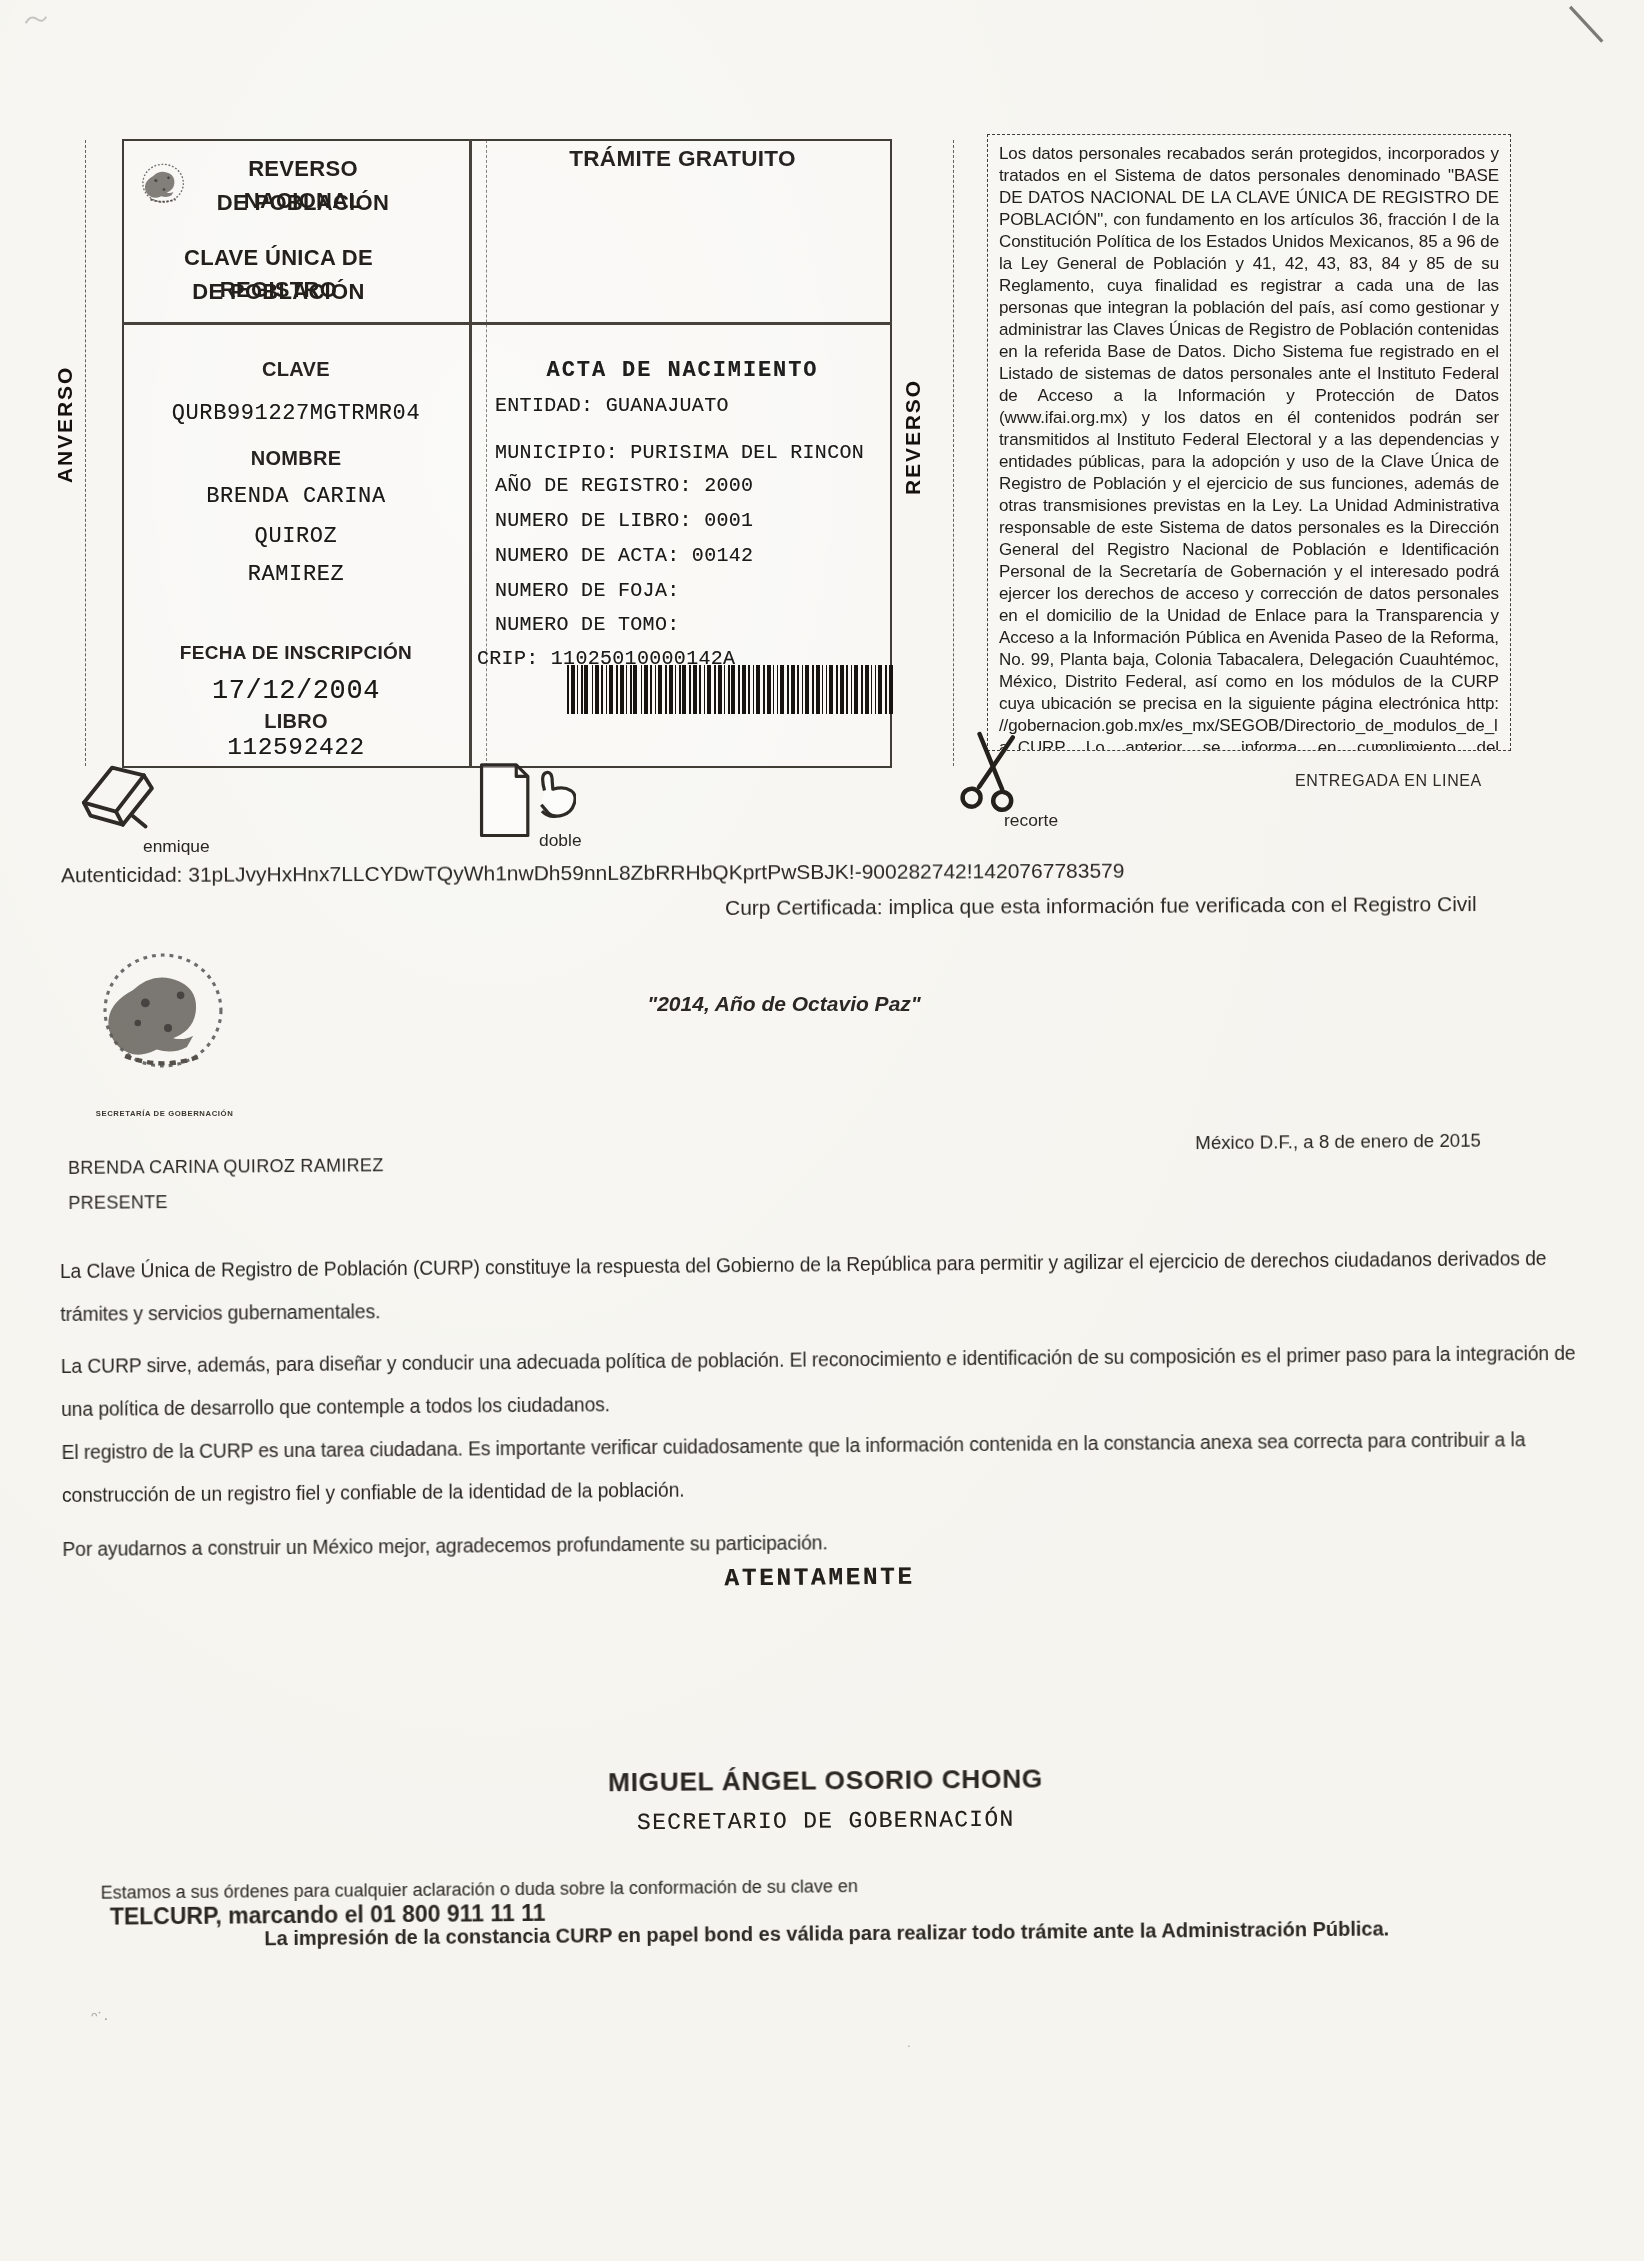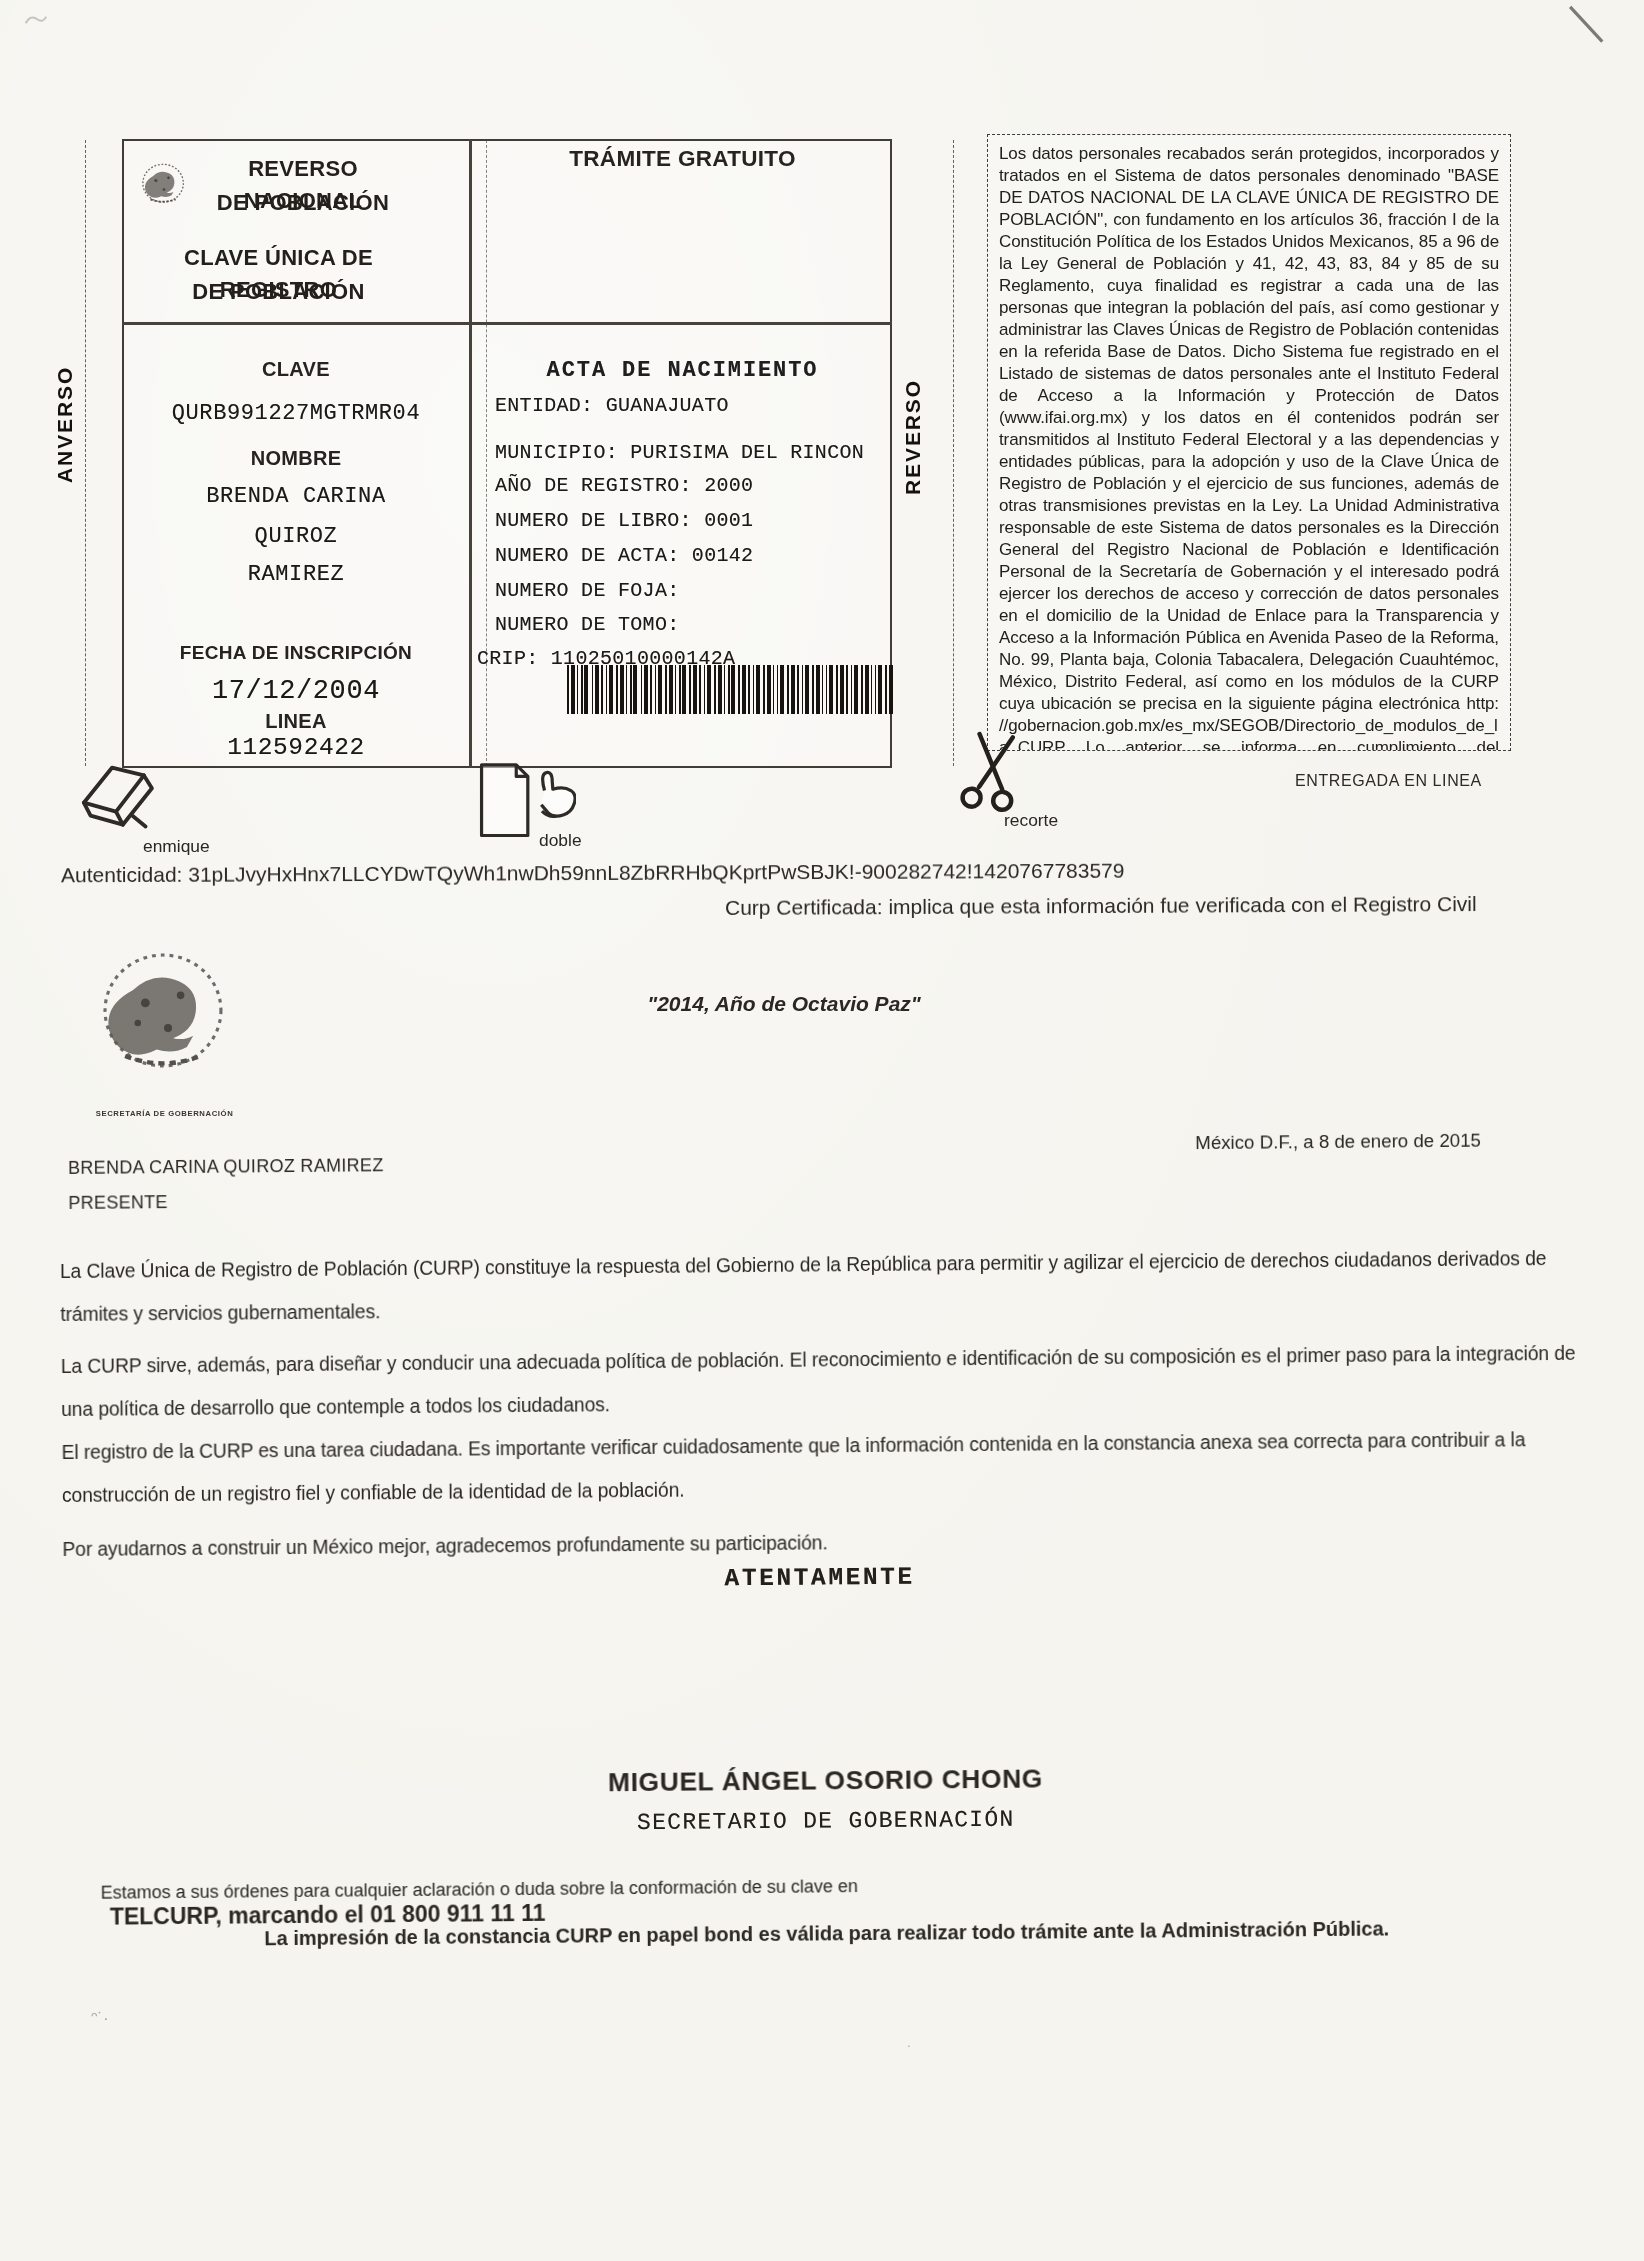--- a/index.html
+++ b/index.html
@@ -94,21 +94,21 @@
   <div class="t hdr ctr" style="left:133px;top:276px;width:291px;">DE POBLACIÓN</div>
 
   <div class="t cardlbl ctr" style="left:122px;top:358px;width:348px;">CLAVE</div>
   <div class="t mono cardval ctr" style="left:122px;top:401px;width:348px;">QURB991227MGTRMR04</div>
   <div class="t cardlbl ctr" style="left:122px;top:447px;width:348px;">NOMBRE</div>
   <div class="t mono cardval ctr" style="left:122px;top:484px;width:348px;">BRENDA CARINA</div>
   <div class="t mono cardval ctr" style="left:122px;top:524px;width:348px;">QUIROZ</div>
   <div class="t mono cardval ctr" style="left:122px;top:562px;width:348px;">RAMIREZ</div>
   <div class="t cardlbl ctr" style="left:122px;top:642px;width:348px;font-size:19px;">FECHA DE INSCRIPCIÓN</div>
   <div class="t mono cardval ctr" style="left:122px;top:676px;width:348px;font-size:27px;">17/12/2004</div>
-  <div class="t cardlbl ctr" style="left:122px;top:710px;width:348px;">LINEA</div>
+  <div class="t cardlbl ctr" style="left:122px;top:710px;width:348px;">LIBRO</div>
   <div class="t mono cardval ctr" style="left:122px;top:734px;width:348px;font-size:24.5px;">112592422</div>
 
   <div class="t cardlbl ctr" style="left:473px;top:146px;width:419px;font-size:22.5px;">TRÁMITE GRATUITO</div>
   <div class="t mono ctr b" style="left:473px;top:358px;width:419px;font-size:22px;letter-spacing:1.9px;">ACTA DE NACIMIENTO</div>
 
   <div class="t mono actafield" style="left:495px;top:394px;">ENTIDAD: GUANAJUATO</div>
   <div class="t mono actafield" style="left:495px;top:441px;">MUNICIPIO: PURISIMA DEL RINCON</div>
   <div class="t mono actafield" style="left:495px;top:474px;">AÑO DE REGISTRO: 2000</div>
   <div class="t mono actafield" style="left:495px;top:509px;">NUMERO DE LIBRO: 0001</div>
   <div class="t mono actafield" style="left:495px;top:544px;">NUMERO DE ACTA: 00142</div>

